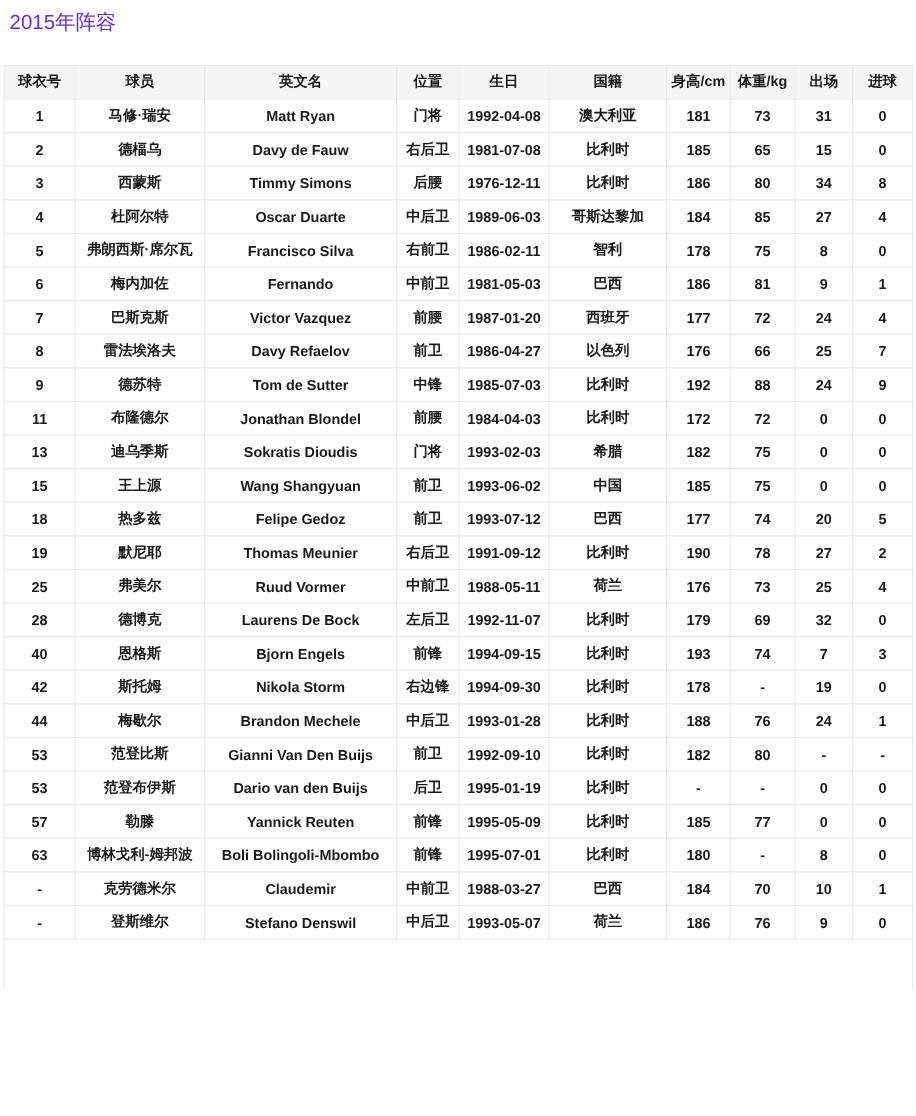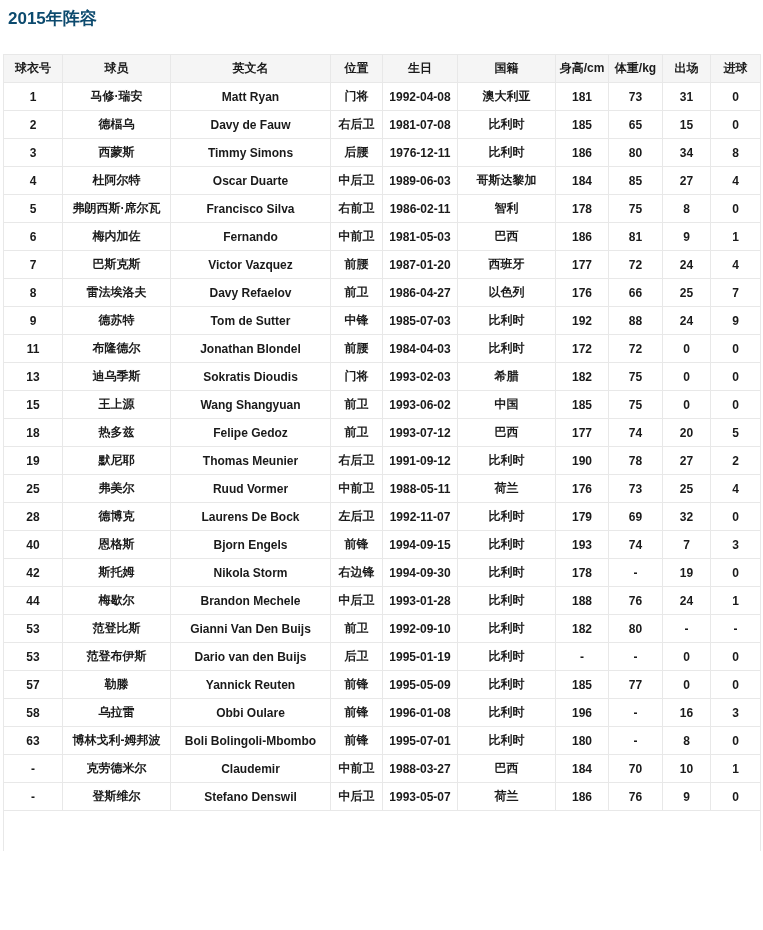--- a/index.html
+++ b/index.html
@@ -5,22 +5,22 @@
   * { box-sizing: border-box; }
   html, body {
     margin: 0; padding: 0;
     width: 763px; height: 930px;
     background: #ffffff;
     overflow: hidden;
     font-family: "Liberation Sans", "DejaVu Sans", sans-serif;
   }
   .page-title {
     font-size: 17px;
-    font-weight: bold;
-    color: #0c4a6e;
+    font-weight: normal;
+    color: #6d28d9;
     margin: 8px 0 0 8px;
     height: 22px;
     line-height: 22px;
   }
   .table-wrap {
     margin-top: 24px;
     height: 892px;
     overflow: hidden;
   }
   table.squad {
@@ -343,32 +343,20 @@
           <td>Yannick Reuten</td>
           <td>前锋</td>
           <td>1995-05-09</td>
           <td>比利时</td>
           <td>185</td>
           <td>77</td>
           <td>0</td>
           <td>0</td>
         </tr>
         <tr>
-          <td>58</td>
-          <td>乌拉雷</td>
-          <td>Obbi Oulare</td>
-          <td>前锋</td>
-          <td>1996-01-08</td>
-          <td>比利时</td>
-          <td>196</td>
-          <td>-</td>
-          <td>16</td>
-          <td>3</td>
-        </tr>
-        <tr>
           <td>63</td>
           <td>博林戈利-姆邦波</td>
           <td>Boli Bolingoli-Mbombo</td>
           <td>前锋</td>
           <td>1995-07-01</td>
           <td>比利时</td>
           <td>180</td>
           <td>-</td>
           <td>8</td>
           <td>0</td>

